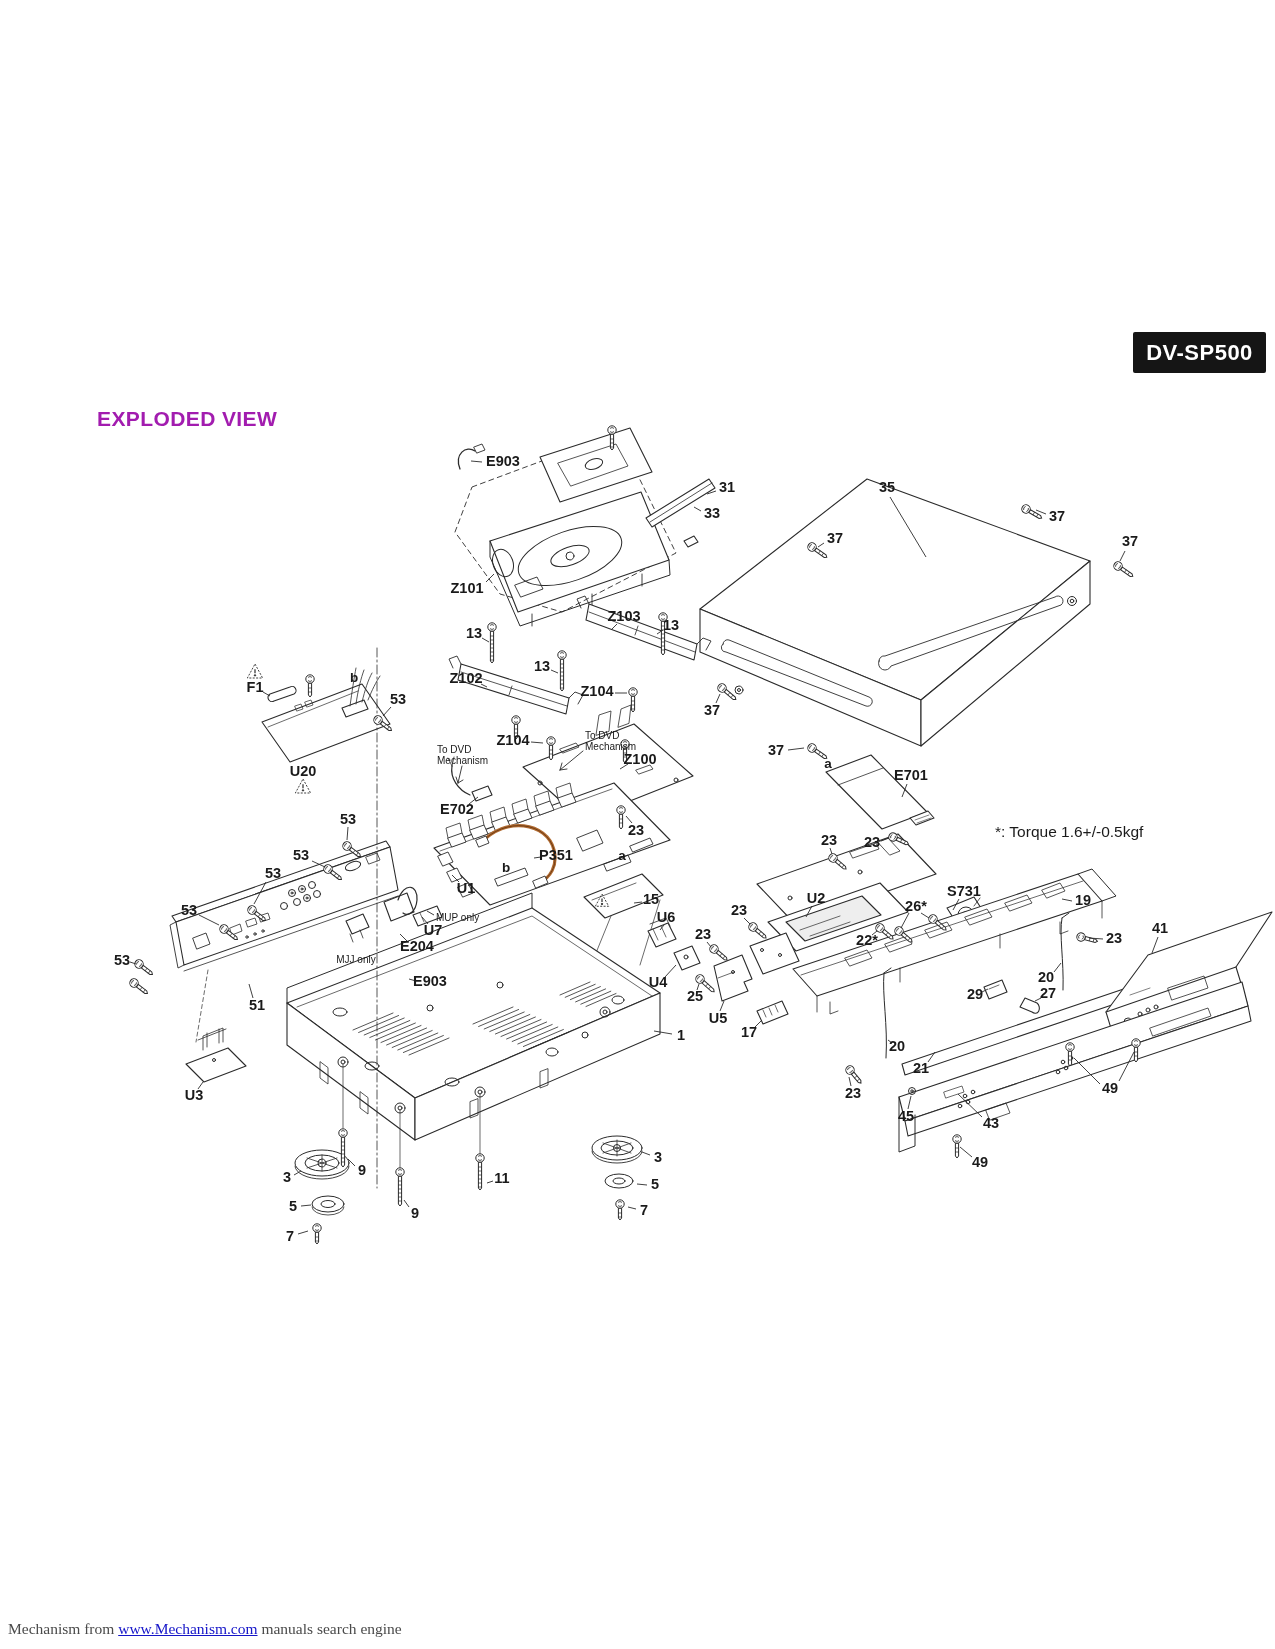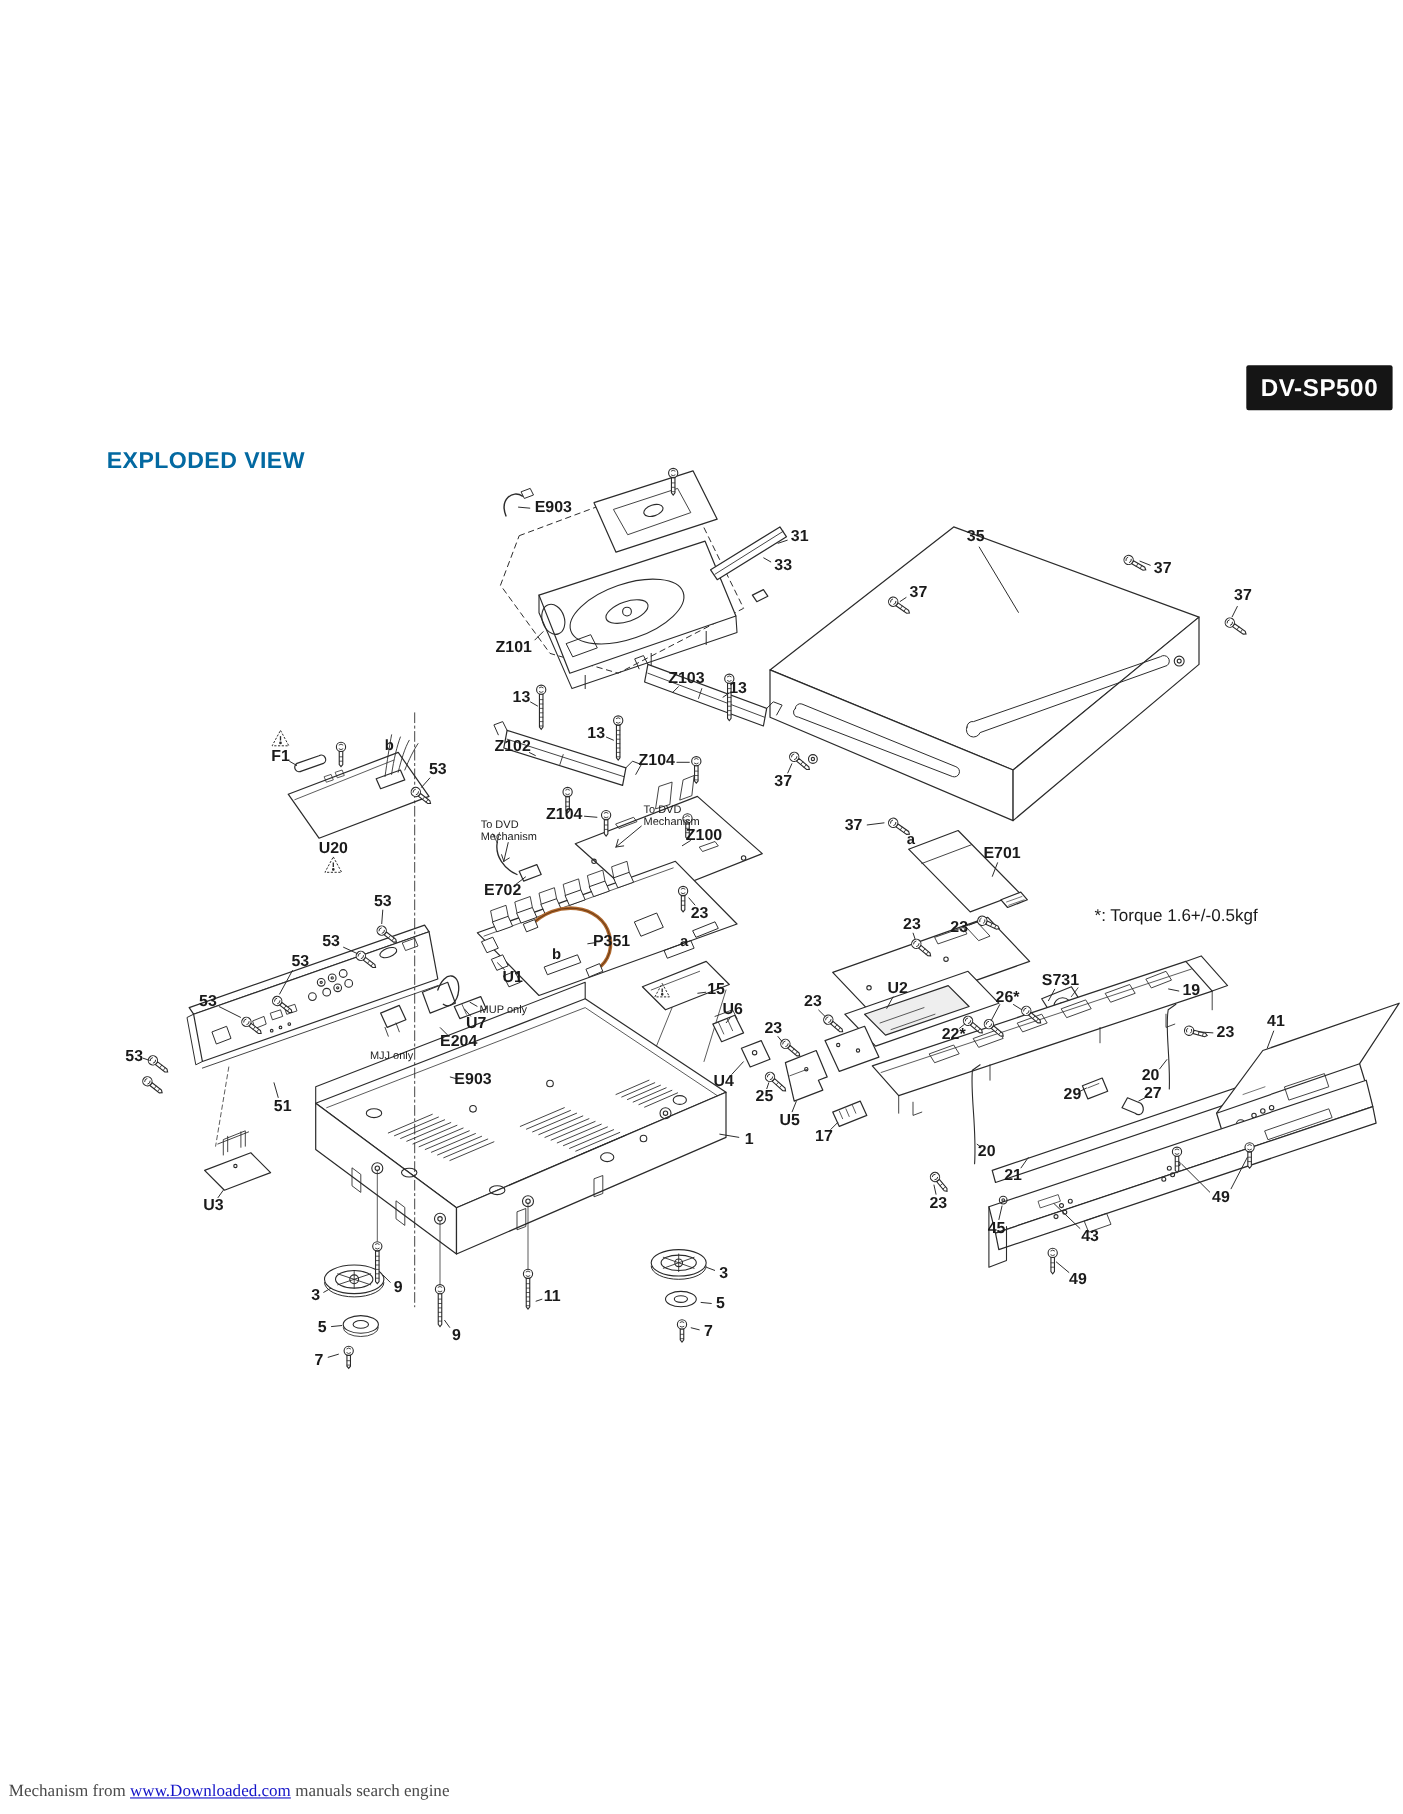--- a/index.html
+++ b/index.html
@@ -1,21 +1,21 @@
 <!DOCTYPE html>
 <html><head>
 <meta charset="utf-8">
 <style>
   html,body{margin:0;padding:0;background:#fff;}
   #page{position:relative;width:1275px;height:1649px;background:#fff;overflow:hidden;
         font-family:"Liberation Sans",sans-serif;}
   #model-badge{position:absolute;left:1133px;top:332px;width:133px;height:41px;background:#151515;
         color:#fff;font-weight:bold;font-size:22px;letter-spacing:.5px;display:flex;
         align-items:center;justify-content:center;border-radius:2px;text-align:center;}
-  #page-title{position:absolute;left:97px;top:407px;font-size:21px;font-weight:bold;color:#0369a1;
+  #page-title{position:absolute;left:97px;top:407px;font-size:21px;font-weight:bold;color:#a21caf;
         letter-spacing:.4px;}
   #diagram{position:absolute;left:0;top:0;}
   svg text{fill:#1a1a1a;}
   .lp{font-size:14.5px;font-weight:bold;}
   .lr{font-size:13.5px;font-weight:bold;}
   .ln{font-size:10px;font-weight:normal;}
   .lt{font-size:15.5px;font-weight:normal;}
   #footer{position:absolute;left:8px;top:1620px;font-family:"Liberation Serif",serif;
         font-size:15.5px;color:#4a4a4a;}
   #footer a{color:#1414c8;text-decoration:underline;}
@@ -647,14 +647,14 @@
         <text class="lp" x="362" y="1171" text-anchor="middle" dominant-baseline="middle">9</text>
         <text class="lp" x="658" y="1158" text-anchor="middle" dominant-baseline="middle">3</text>
         <text class="lp" x="980" y="1163" text-anchor="middle" dominant-baseline="middle">49</text>
         <text class="lp" x="502" y="1179" text-anchor="middle" dominant-baseline="middle">11</text>
         <text class="lp" x="655" y="1185" text-anchor="middle" dominant-baseline="middle">5</text>
         <text class="lp" x="293" y="1207" text-anchor="middle" dominant-baseline="middle">5</text>
         <text class="lp" x="415" y="1214" text-anchor="middle" dominant-baseline="middle">9</text>
         <text class="lp" x="644" y="1211" text-anchor="middle" dominant-baseline="middle">7</text>
         <text class="lp" x="290" y="1237" text-anchor="middle" dominant-baseline="middle">7</text>
       </svg></div>
-  <div id="footer"><span>Mechanism from </span><a href="#">www.Downloaded.com</a><span> manuals search engine</span></div>
+  <div id="footer"><span>Mechanism from </span><a href="#">www.Mechanism.com</a><span> manuals search engine</span></div>
 </div>
 
 </body></html>

